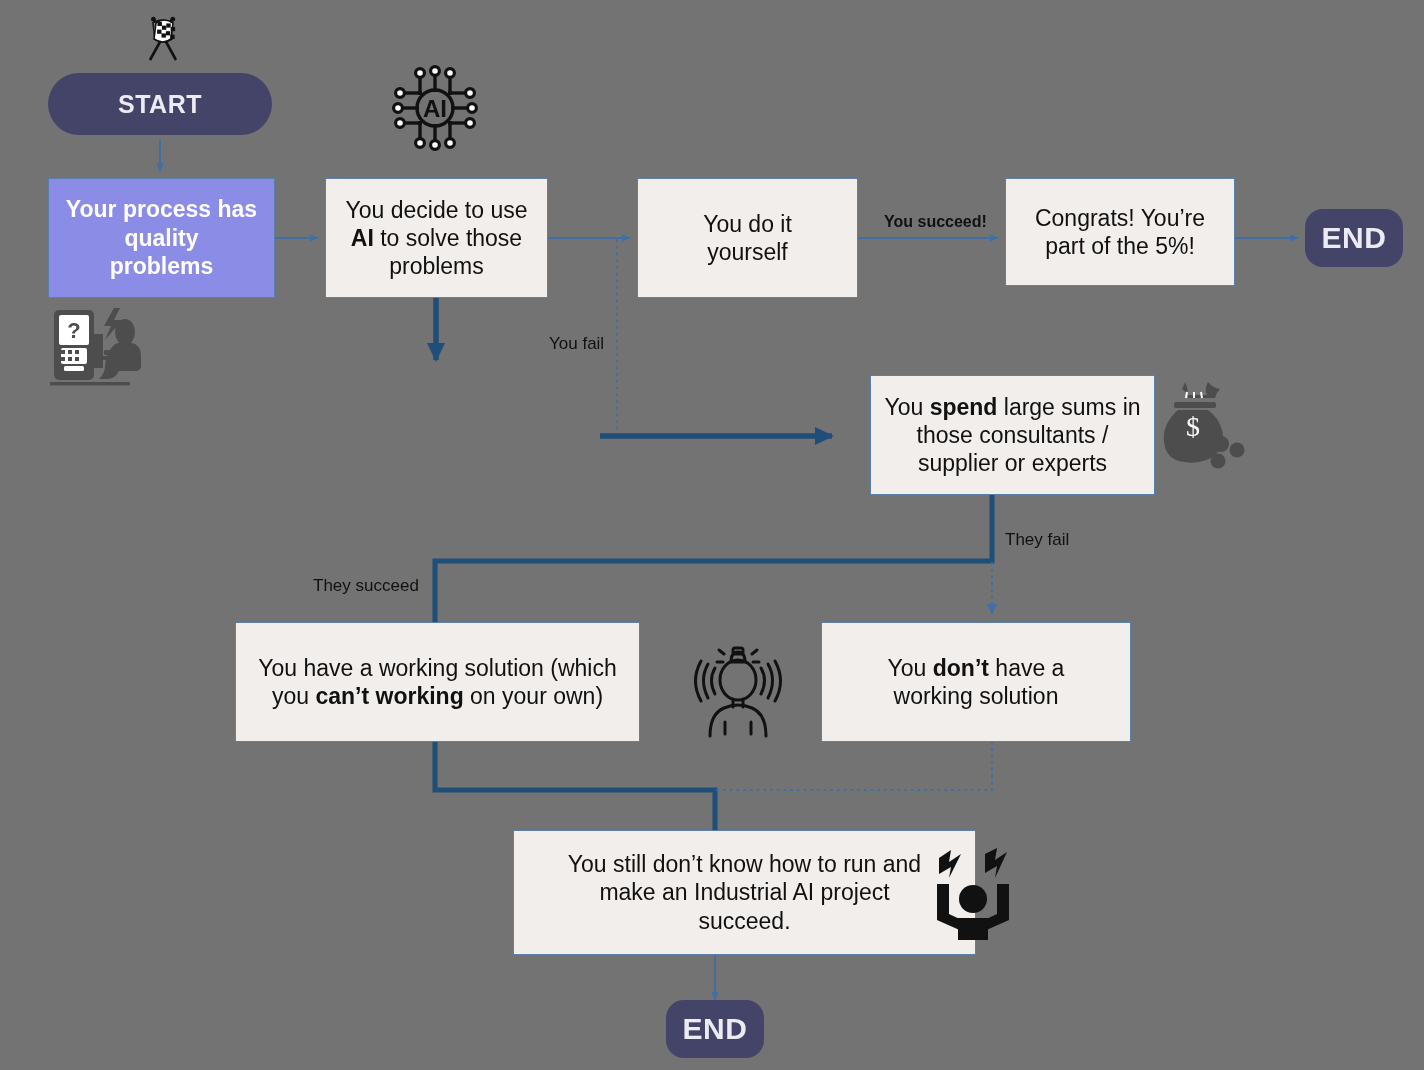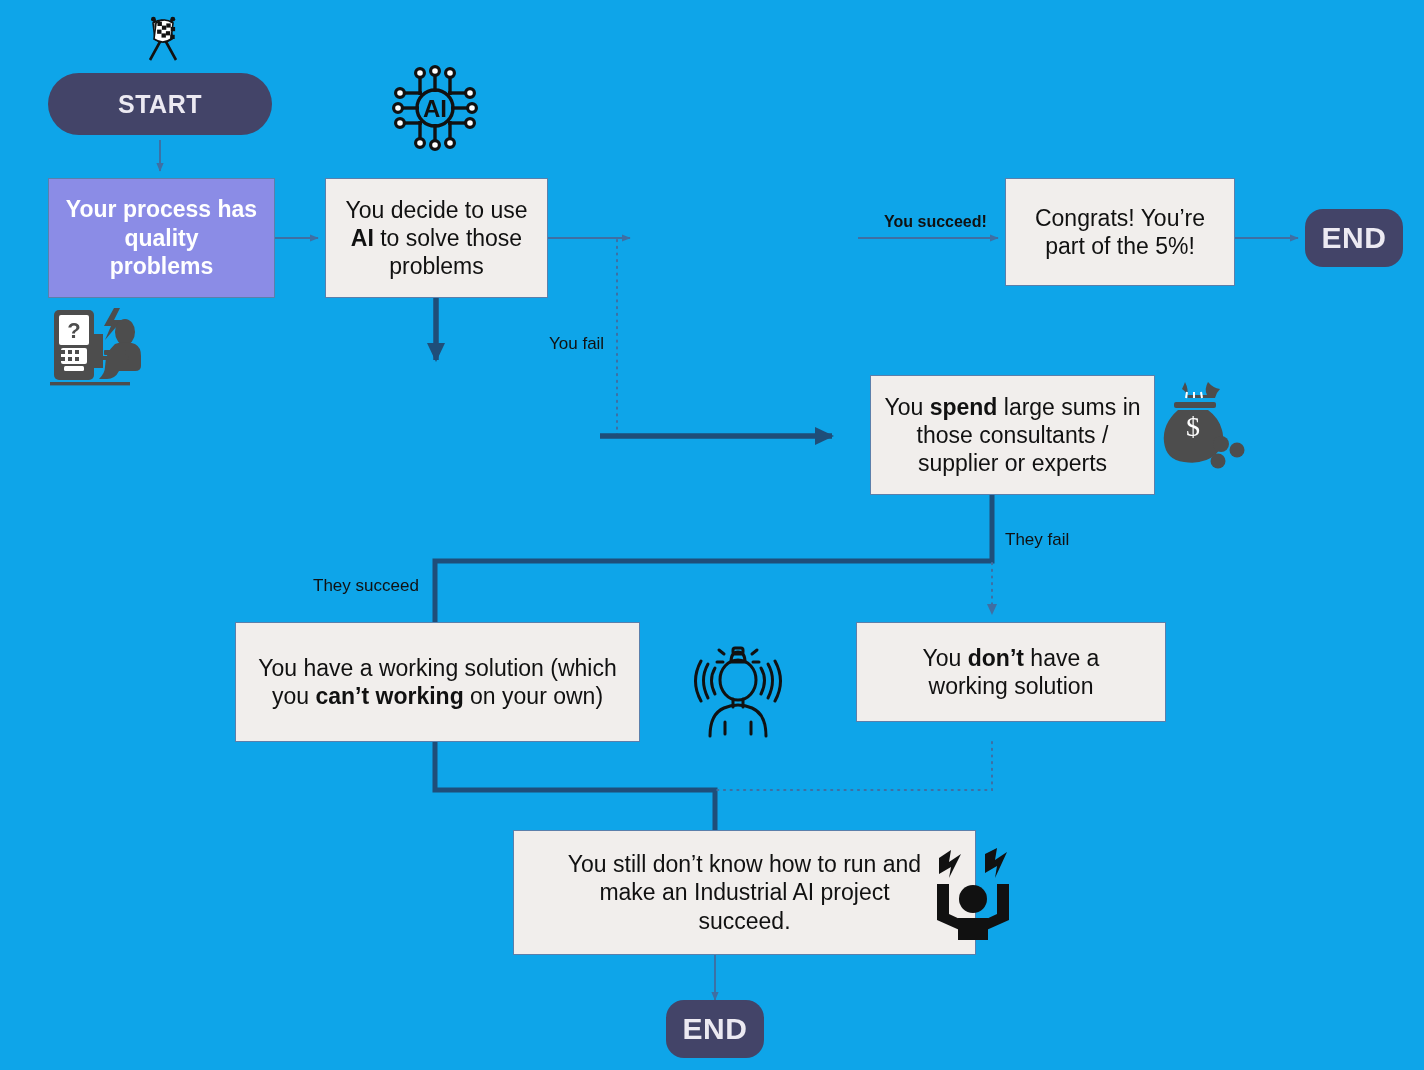--- a/index.html
+++ b/index.html
@@ -1,17 +1,17 @@
 <!DOCTYPE html>
 <html><head>
 <meta charset="utf-8">
 <style>
   html,body{margin:0;padding:0;background:#ffffff;}
   body{font-family:"Liberation Sans","DejaVu Sans",sans-serif;}
-  #canvas{position:relative;width:1424px;height:1070px;background:#0ea5e9;overflow:hidden;}
+  #canvas{position:relative;width:1424px;height:1070px;background:#737373;overflow:hidden;}
 
   
   .node{position:absolute;box-sizing:border-box;display:flex;align-items:center;
         justify-content:center;text-align:center;z-index:5;}
   .box{background:#f1eeec;border:1.6px solid #5b7fab;color:#111111;
        font-size:23px;line-height:1.22;padding:4px 8px;}
   .box.purple{background:#8b8ce6;border:1.6px solid #5b7fab;color:#ffffff;
        font-weight:bold;font-size:23px;line-height:1.25;}
   .capsule{background:#434468;color:#eceaf2;font-weight:bold;font-size:25px;
        border-radius:40px;letter-spacing:.5px;}
@@ -85,20 +85,25 @@
   </div>
 
   <div class="node box purple" style="left:48px;top:178px;width:227px;height:120px;">
     <div>
       <div>Your process has</div>
       <div>quality</div>
       <div>problems</div>
     </div>
   </div>
 
+  <div class="node box" style="left:637px;top:178px;width:221px;height:120px;">
+    <div style="max-width:150px;">
+      <span>You do it yourself</span>
+    </div>
+  </div>
 
   <div class="node box" style="left:1005px;top:178px;width:230px;height:108px;">
     <div style="max-width:205px;">
       <span>Congrats! You’re part of the 5%!</span>
     </div>
   </div>
 
   <div class="node capsule small" style="left:1305px;top:209px;width:98px;height:58px;">
     <span>END</span>
   </div>
@@ -109,21 +114,21 @@
       <span>You </span><span class="b">spend</span><span> large sums in those consultants / supplier or experts</span>
     </div>
   </div>
 
   <div class="node box" style="left:235px;top:622px;width:405px;height:120px;">
     <div style="max-width:370px;">
       <span>You have a working solution (which you </span><span class="b">can’t working</span><span> on your own)</span>
     </div>
   </div>
 
-  <div class="node box" style="left:856px;top:622px;width:310px;height:100px;">
+  <div class="node box" style="left:821px;top:622px;width:310px;height:120px;">
     <div style="max-width:222px;">
       <span>You </span><span class="b">don’t</span><span> have a working solution</span>
     </div>
   </div>
 
   <div class="node box" style="left:513px;top:830px;width:463px;height:125px;">
     <div style="max-width:370px;">
       <span>You still don’t know how to run and make an Industrial AI project succeed.</span>
     </div>
   </div>

